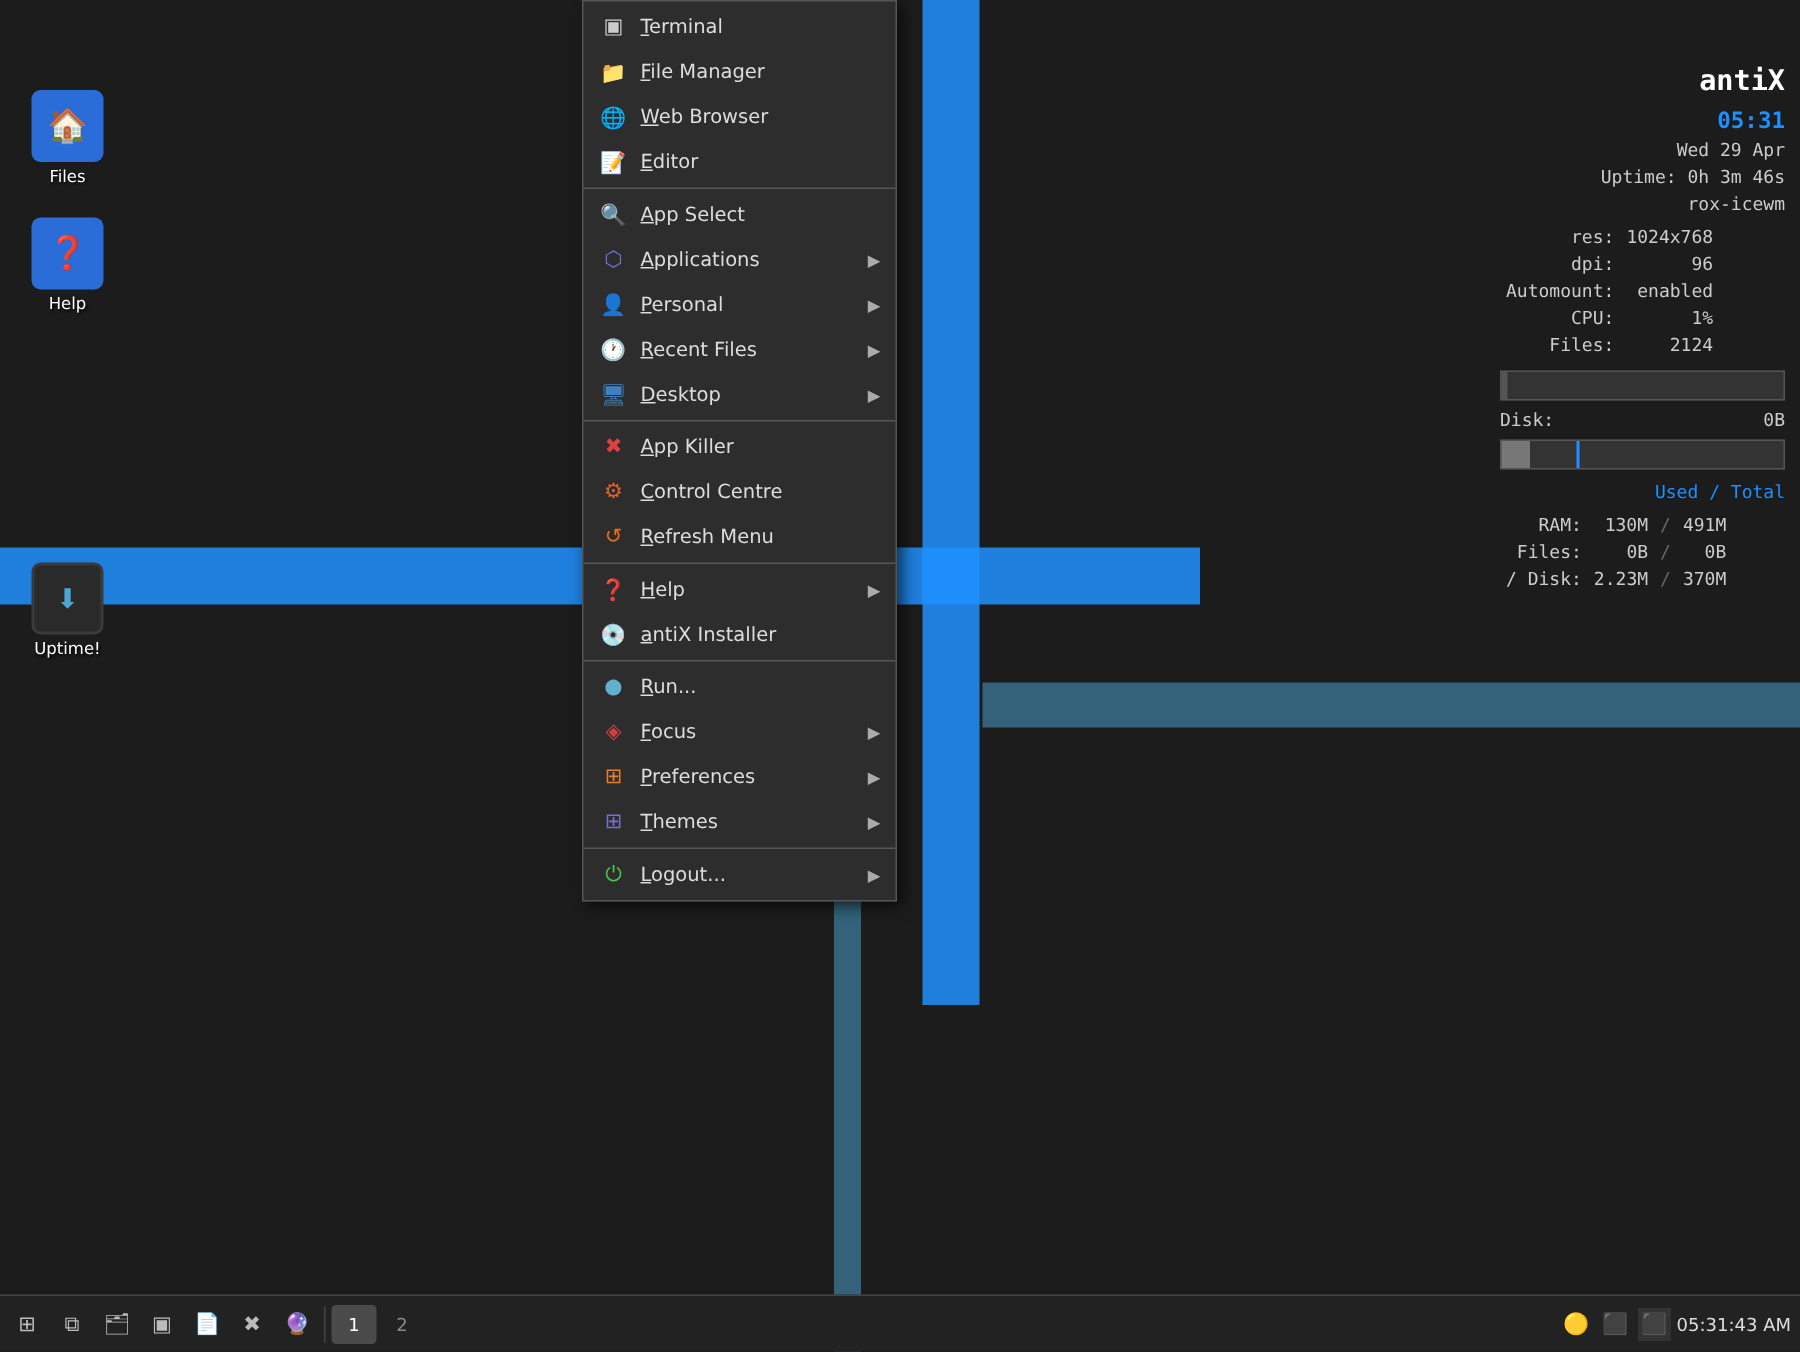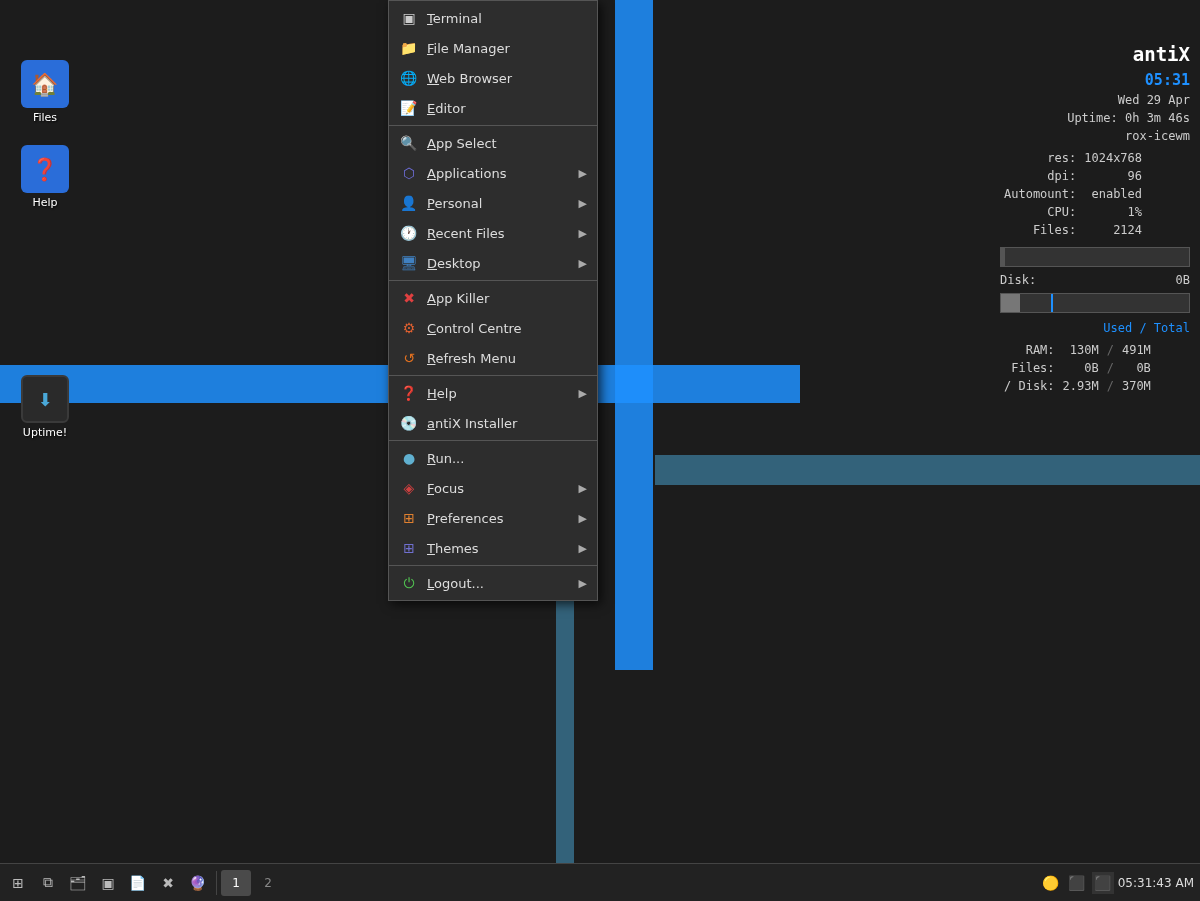--- a/index.html
+++ b/index.html
@@ -482,21 +482,21 @@
         <td>491M</td>
       </tr>
       <tr>
         <td>Files:</td>
         <td>0B</td>
         <td style="color:#666;">/ </td>
         <td>0B</td>
       </tr>
       <tr>
         <td>/ Disk:</td>
-        <td>2.93M</td>
+        <td>2.23M</td>
         <td style="color:#666;">/ </td>
         <td>370M</td>
       </tr>
     </tbody>
       </table>
   </div>
 
   <div class="taskbar">
     <div class="taskbar-left">
       <div class="taskbar-icon" title="Applications">⊞</div>

